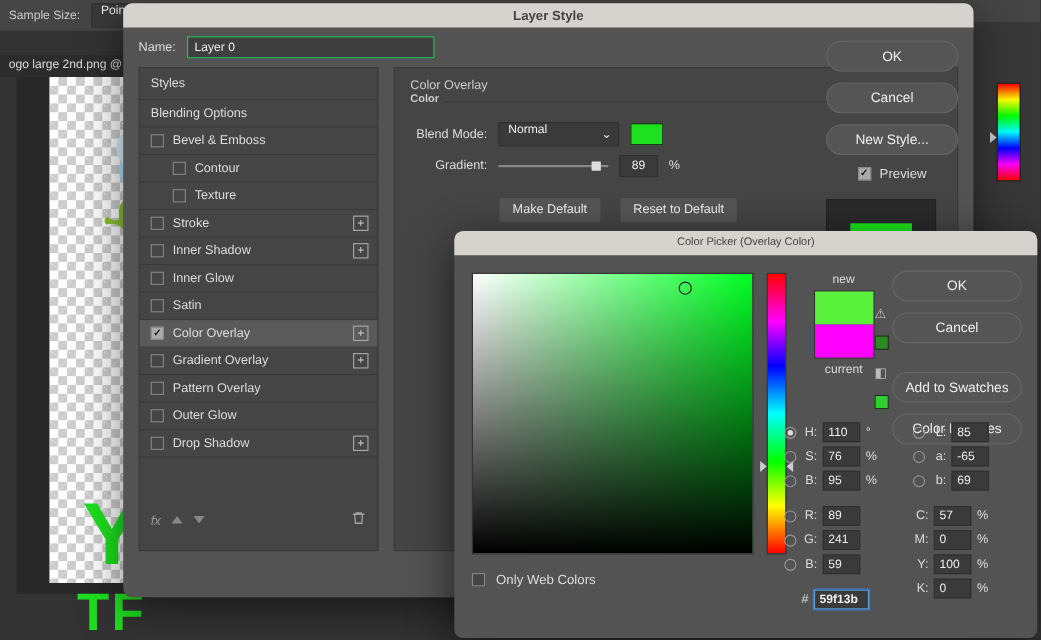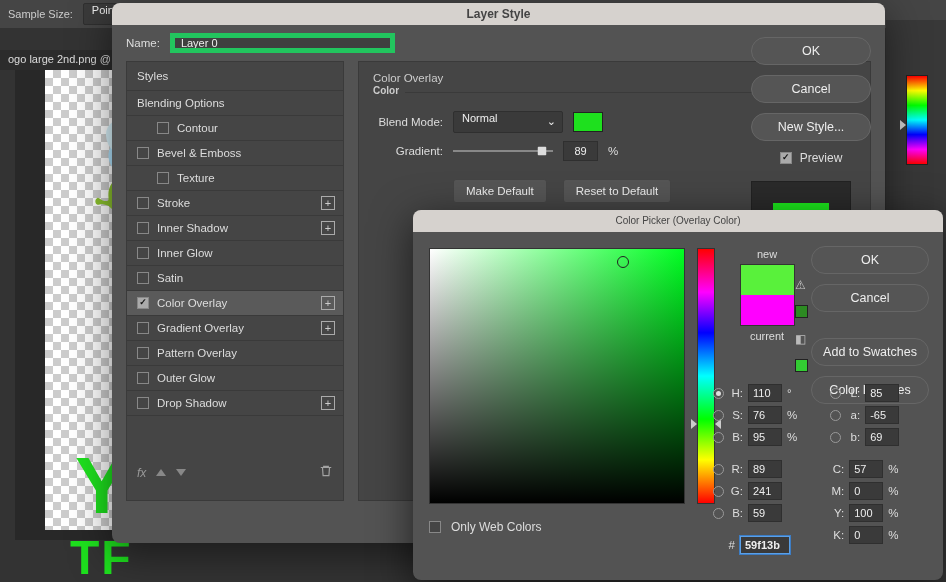--- a/index.html
+++ b/index.html
@@ -17,21 +17,21 @@
 .green-art3 { position: absolute; top: 460px; left: 55px; font-size: 48px; font-weight: 900; color: #1ee01e; font-family: Impact, sans-serif; letter-spacing: 2px;}
 .right-panels { position: absolute; top: 20px; right: 0; width: 60px; height: 560px; background: #383838; }
 .color-strip { position: absolute; top: 75px; right: 18px; width: 22px; height: 90px; background: linear-gradient(to bottom, red, yellow, lime, cyan, blue, magenta, red); border: 1px solid #222; }
 .tri { position: absolute; top: 120px; right: 40px; width:0;height:0;border-top:5px solid transparent;border-bottom:5px solid transparent;border-left:6px solid #ccc;}
 
 
 .ls-dialog { position: absolute; top: 3px; left: 112px; width: 773px; height: 540px; background: #535353; border-radius: 8px; box-shadow: 0 10px 40px rgba(0,0,0,0.5); }
 .ls-title { height: 22px; background: #d6d2ce; border-radius: 8px 8px 0 0; text-align: center; font-size: 12px; color: #444; line-height: 22px; font-weight: 700; }
 .ls-name-row { display: flex; align-items: center; gap: 10px; padding: 8px 14px; }
 .ls-name-row label { font-size: 11.5px; color: #ddd; }
-.ls-name-input { flex: 0 0 225px; height: 20px; background: #3f3f3f; border: 5px solid #22c55e; color: #eee; padding: 0 6px; font-size: 11px; }
+.ls-name-input { flex: 0 0 225px; height: 20px; background: #3f3f3f; border: 1px solid #22c55e; color: #eee; padding: 0 6px; font-size: 11px; }
 .ls-body { display: flex; padding: 0 14px 10px; gap: 14px; }
 .ls-styles { width: 218px; background: #454545; border: 1px solid #3a3a3a; }
 .ls-styles-hdr { padding: 8px 10px; font-size: 11.5px; color: #ddd; border-bottom: 1px solid #3a3a3a; }
 .ls-row { display: flex; align-items: center; padding: 6px 10px; gap: 8px; border-bottom: 1px solid #3a3a3a; position: relative; font-size: 11.5px; }
 .ls-row.sub { padding-left: 30px; }
 .ls-row.active { background: #5a5a5a; }
 .ls-chk { width: 12px; height: 12px; border: 1px solid #888; background: #454545; display: flex; align-items: center; justify-content: center; font-size: 9px; color: #222; }
 .ls-chk.on::after { content: "✓"; color:#111; font-weight:bold; position:relative; top:-1px;}
 .ls-chk.on { background:#aaa; }
 .ls-plus { position: absolute; right: 8px; width: 14px; height: 14px; border: 1px solid #aaa; display: flex; align-items: center; justify-content: center; font-size: 11px; color: #ccc; }
@@ -109,27 +109,27 @@
   <div class="ls-name-row">
     <label>Name:</label>
     <input class="ls-name-input" value="Layer 0" style="">
   </div>
   <div class="ls-body">
     <div class="ls-styles">
       <div class="ls-styles-hdr">Styles</div>
       <div class="ls-row">
           <span>Blending Options</span>
         </div>
+      <div class="ls-row">
+          <span class="ls-chk"></span>
+          <span>Bevel &amp; Emboss</span>
+        </div>
       <div class="ls-row sub">
           <span class="ls-chk"></span>
           <span>Contour</span>
-        </div>
-      <div class="ls-row">
-          <span class="ls-chk"></span>
-          <span>Bevel &amp; Emboss</span>
         </div>
       <div class="ls-row sub">
           <span class="ls-chk"></span>
           <span>Texture</span>
         </div>
       <div class="ls-row">
           <span class="ls-chk"></span>
           <span>Stroke</span>
           <span class="ls-plus">+</span>
         </div>

